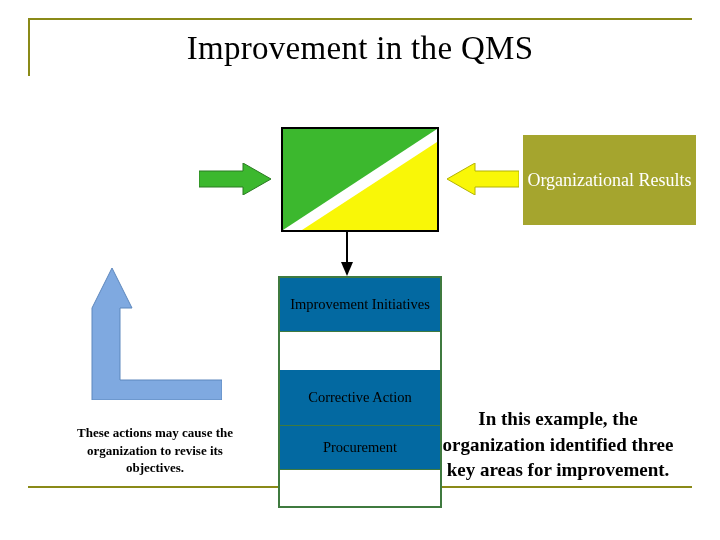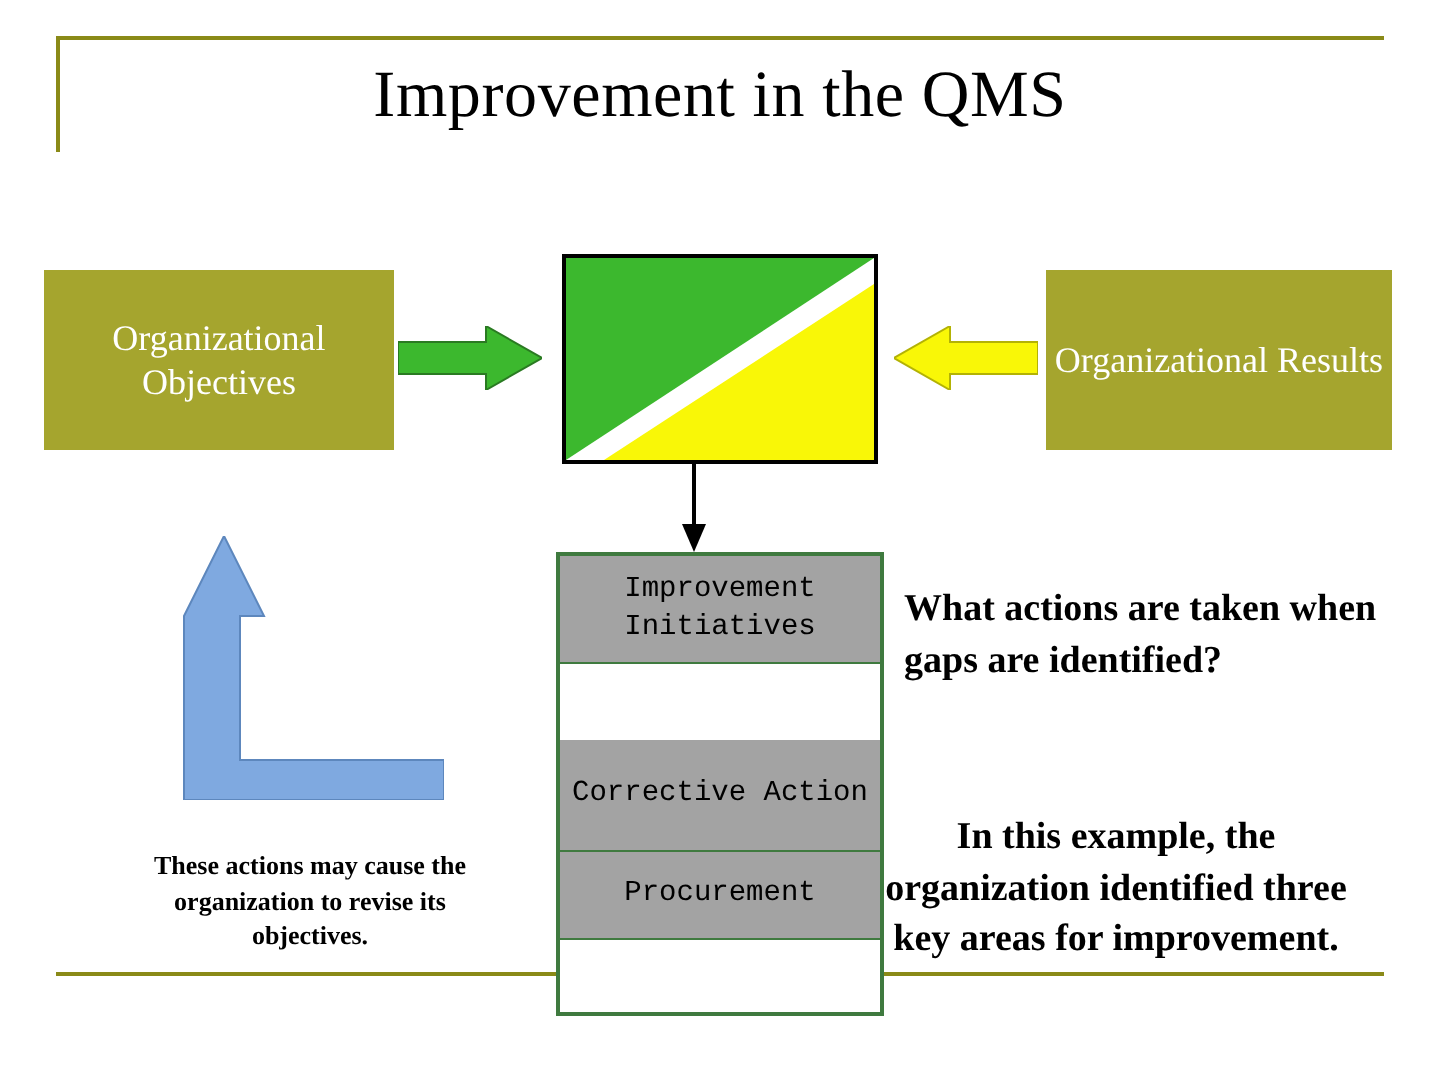--- a/index.html
+++ b/index.html
@@ -158,23 +158,23 @@
     height: 232px;
     border: 2px solid #3f7a3f;
     box-sizing: border-box;
     background: #ffffff;
   }
   .stack-item {
     position: absolute;
     left: 0;
     width: 160px;
     box-sizing: border-box;
-    background: #a3a3a3;
-    color: #000000;
-    font-family: Liberation Mono, monospace;
+    background: #0369a1;
+    color: #000000;
+    font-family: Liberation Serif, serif;
     font-size: 14.5px;
     line-height: 1.25;
     text-align: center;
     display: flex;
     align-items: center;
     justify-content: center;
     border-bottom: 1px solid #3f7a3f;
   }
   #item-0 { top: 0px;   height: 54px; }
   #item-1 { top: 54px;  height: 38px; }
@@ -221,21 +221,20 @@
 <body>
 
 <div id="slide">
 
   <div class="rule-top"></div>
   <div class="rule-left"></div>
   <div class="rule-bottom"></div>
 
   <div class="title">Improvement in the QMS</div>
 
-  <div class="olive-box" id="box-objectives">Organizational Objectives</div>
   <div class="olive-box" id="box-results">Organizational Results</div>
 
   <div id="flag">
     <div class="tri-green"></div>
     <div class="tri-yellow"></div>
   </div>
 
   <svg id="arrow-right" viewBox="0 0 72 32">
     <polygon points="0,8 44,8 44,0 72,16 44,32 44,24 0,24" fill="#3cb82e" stroke="#2a7a22" stroke-width="1"></polygon>
   </svg>
@@ -252,18 +251,17 @@
   <svg id="arrow-blue" viewBox="0 0 150 132">
     <polygon points="20,40 40,0 60,40 48,40 48,112 150,112 150,132 20,132 20,40" fill="#7fa9e0" stroke="#5d87bd" stroke-width="1"></polygon>
   </svg>
 
   <div id="stack">
     <div class="stack-item" id="item-0">Improvement Initiatives</div>
     <div class="stack-item" id="item-2">Corrective Action</div>
     <div class="stack-item" id="item-3">Procurement</div>
   </div>
 
-  <div class="body-text" id="text-actions">What actions are taken when gaps are identified?</div>
   <div class="body-text" id="text-example">In this example, the organization identified three key areas for improvement.</div>
 
   <div id="caption-left">These actions may cause the organization to revise its objectives.</div>
 
 </div>
 
 </body></html>

